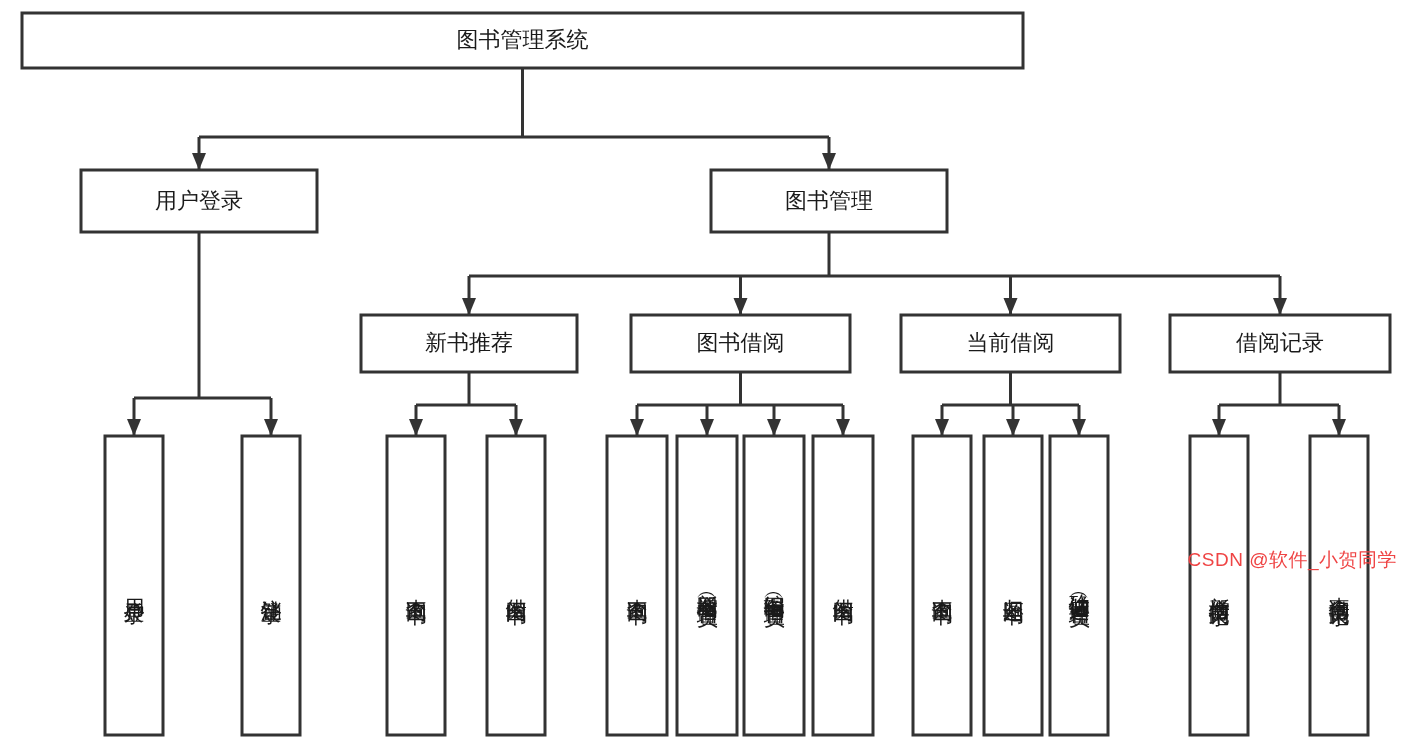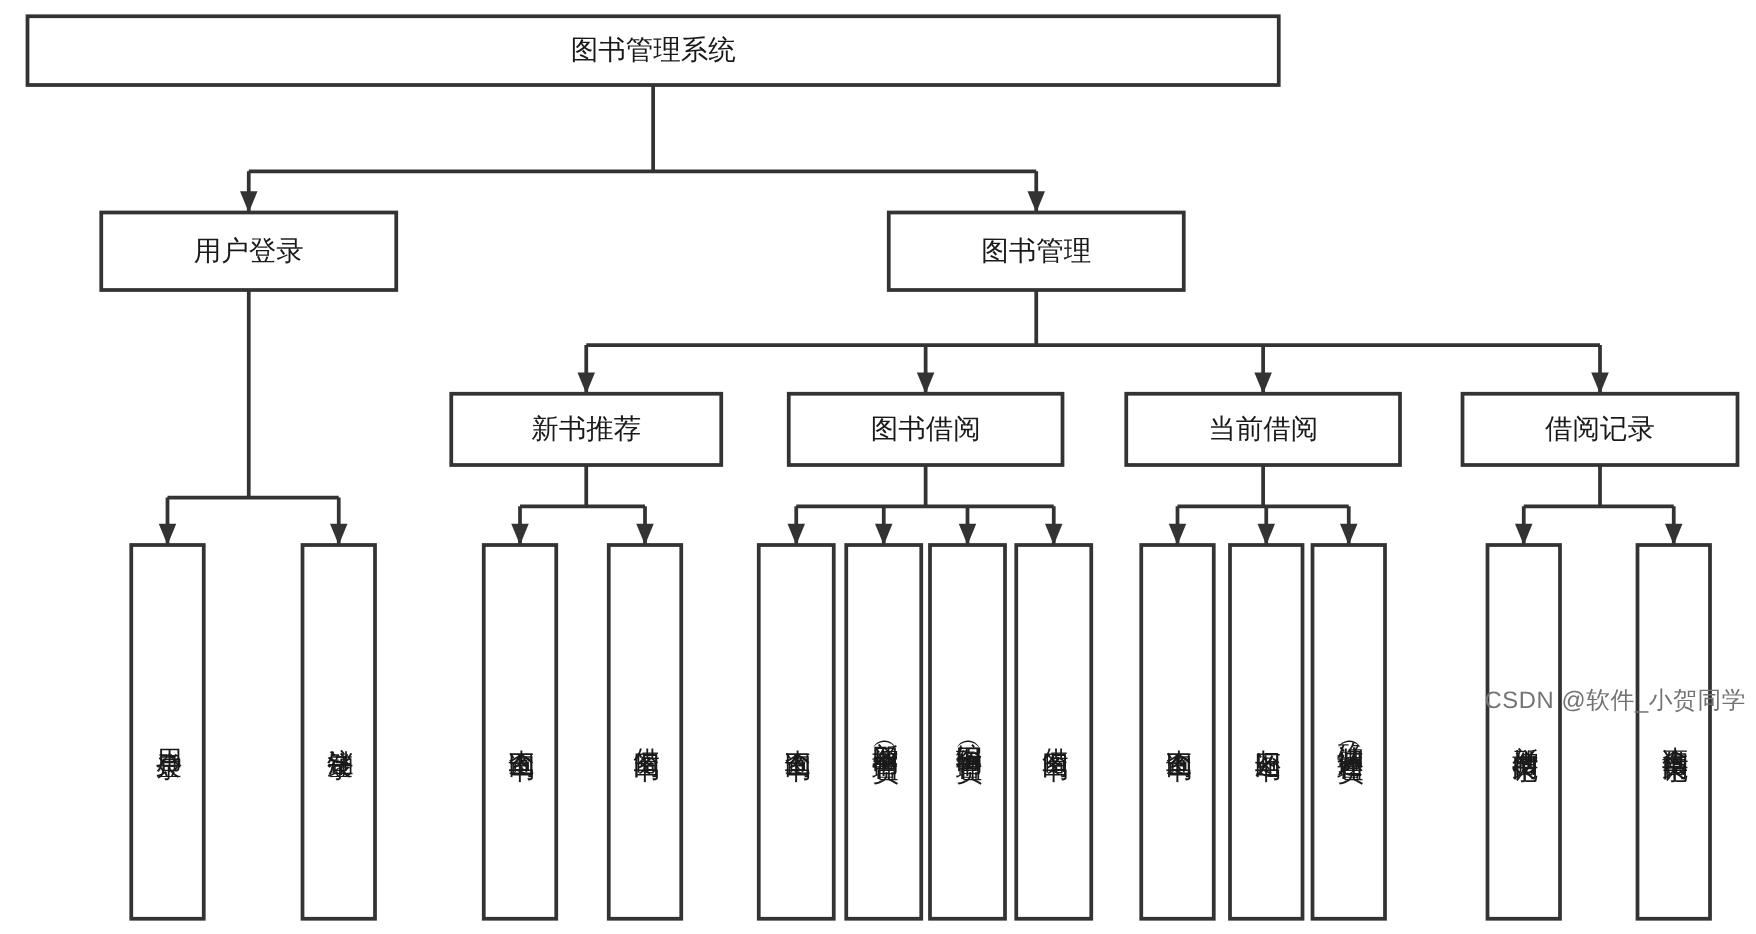--- a/index.html
+++ b/index.html
@@ -65,21 +65,21 @@
     letter-spacing: 2px;
     color: #1a1a1a;
     white-space: nowrap;
   }
   .watermark {
     position: absolute;
     right: 8px;
     bottom: 6px;
     font-family: "Liberation Sans", "DejaVu Sans", sans-serif;
     font-size: 19px;
-    color: #737373;
+    color: #ef4444;
     white-space: nowrap;
     letter-spacing: 0.5px;
   }
 </style>
 </head>
 <body>
 
 <div id="diagram-root">
   <svg class="flow" viewBox="0 0 1405 747" xmlns="http://www.w3.org/2000/svg">
     <g id="connectors">

